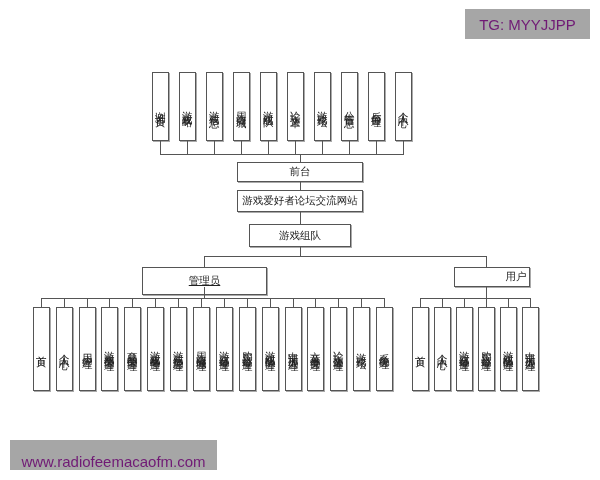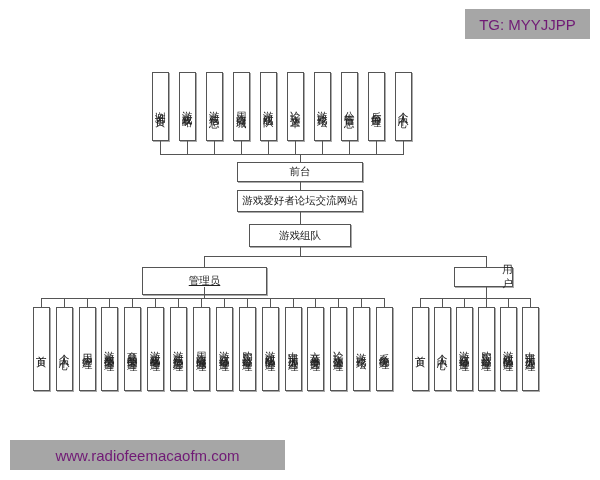--- a/index.html
+++ b/index.html
@@ -13,21 +13,21 @@
   .line { position:absolute; background:#555; }
   .watermark { position:absolute; background:#a6a6a6; color:#701a75;
                font-family:"Liberation Sans", sans-serif; display:flex; align-items:center; justify-content:center; }
 </style>
 </head>
 <body>
 
 <div class="watermark" style="left:465px; top:9px; width:125px; height:30px; font-size:15px;">
   <span>TG: MYYJJPP</span>
 </div>
-<div class="watermark" style="left:10px; top:440px; width:275px; height:30px; font-size:15px;">
+<div class="watermark" style="left:10px; top:440px; width:207px; height:30px; font-size:15px;align-items:flex-end;">
   <span>www.radiofeemacaofm.com</span>
 </div>
 
 <div class="box vbox" style="left:152px;top:72px;width:17px;height:69px;">
     <span class="vtext">浏览首页</span>
   </div>
 <div class="box vbox" style="left:179px;top:72px;width:17px;height:69px;">
     <span class="vtext">游戏攻略</span>
   </div>
 <div class="box vbox" style="left:206px;top:72px;width:17px;height:69px;">
@@ -84,21 +84,21 @@
 <div class="line" style="left:300px;top:247px;width:1px;height:9px;"></div>
 <div class="line" style="left:204px;top:256px;width:283px;height:1px;"></div>
 <div class="line" style="left:204px;top:256px;width:1px;height:11px;"></div>
 <div class="line" style="left:486px;top:256px;width:1px;height:11px;"></div>
 
 <div class="box hbox" style="left:142px;top:267px;width:125px;height:28px;text-decoration:underline;">
   <span>管理员</span>
 </div>
 <div class="line" style="left:204px;top:287px;width:1px;height:11px;"></div>
 
-<div class="box hbox" style="left:454px;top:267px;width:59px;height:20px;padding-left:48px;">
+<div class="box hbox" style="left:454px;top:267px;width:76px;height:20px;padding-left:48px;">
   <span>用户</span>
 </div>
 <div class="line" style="left:486px;top:287px;width:1px;height:11px;"></div>
 
 <div class="line" style="left:41px;top:298px;width:343px;height:1px;"></div>
 
 <div class="box vbox" style="left:33px;top:307px;width:17px;height:84px;">
     <span class="vtext">首页</span>
   </div>
 <div class="box vbox" style="left:56px;top:307px;width:17px;height:84px;">

